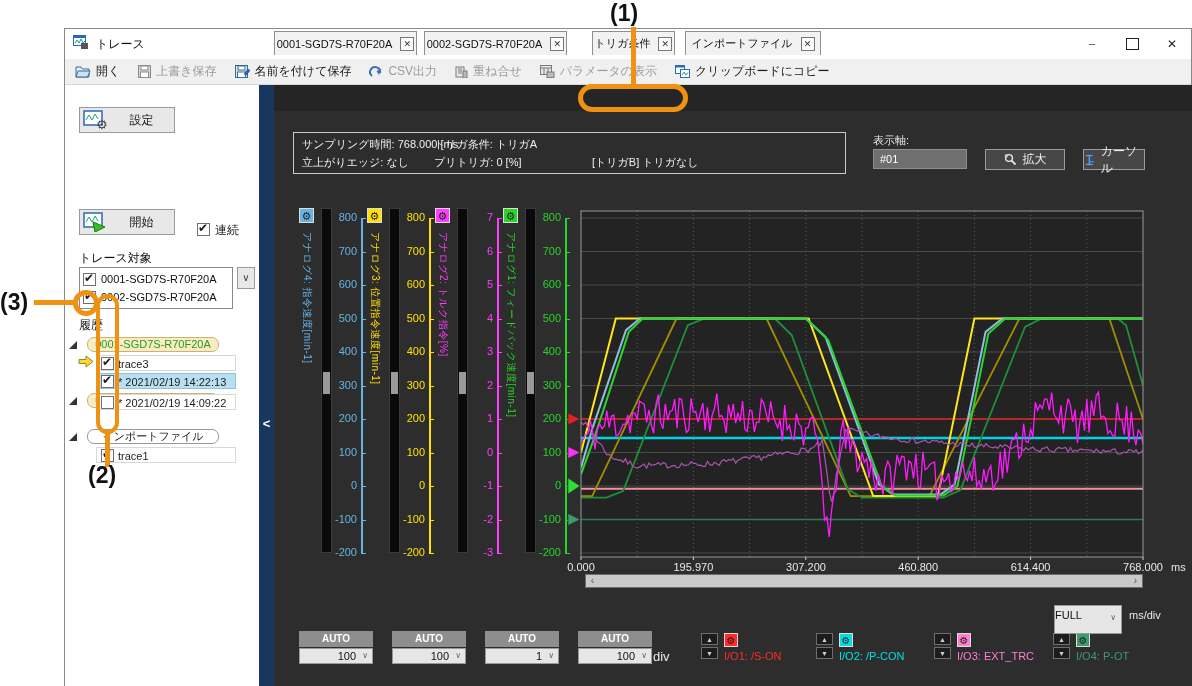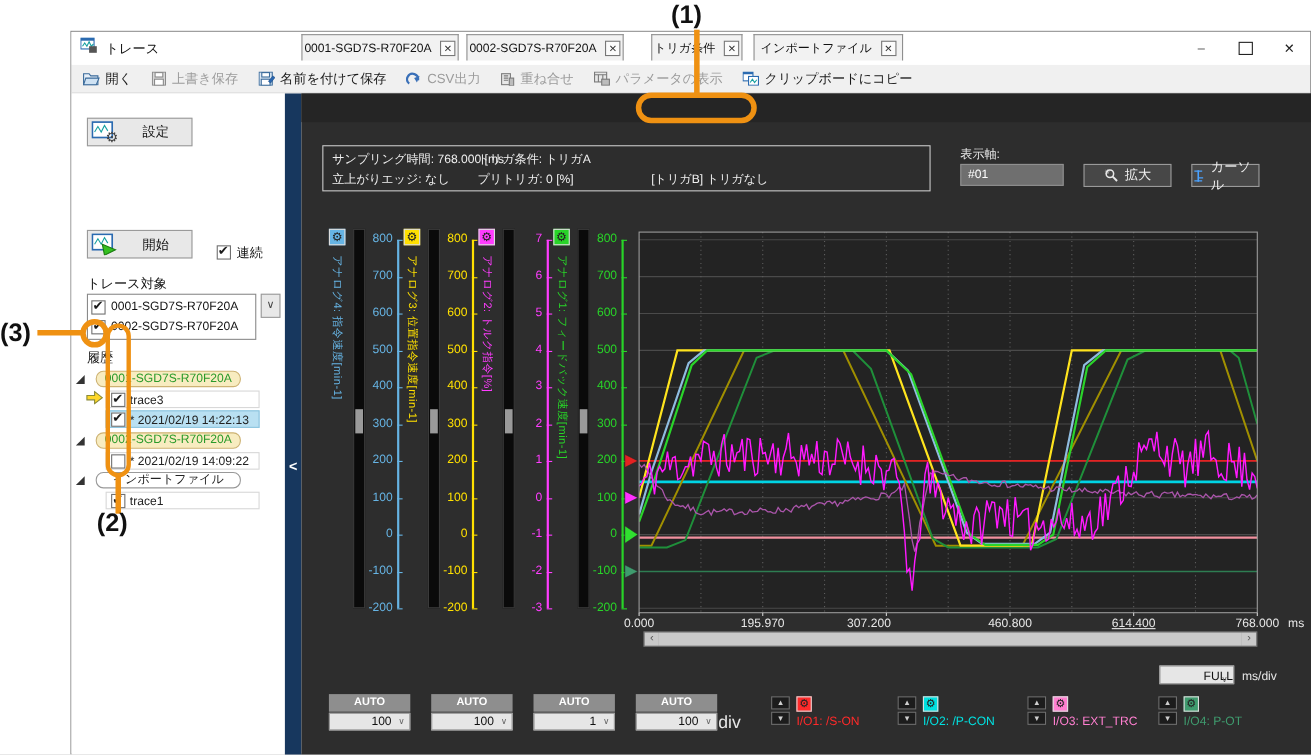--- a/index.html
+++ b/index.html
@@ -78,30 +78,30 @@
 
   .hscroll { position:absolute; left:520px; top:545px; width:558px; height:14px; background:#5a5a5a; border:1px solid #6e6e6e; }
   .hthumb { position:absolute; left:13px; top:0; right:13px; height:12px; background:#c9c9c9; }
   .hch { position:absolute; top:0; width:13px; height:12px; background:#c9c9c9; color:#555; font-size:10px; text-align:center; line-height:12px; }
 
   
   .autogrp { position:absolute; width:74px; height:34px; top:602px; }
   .autobtn { position:absolute; left:0; top:0; width:74px; height:16px; background:#8e8e8e; color:#fff; font-size:10px; font-weight:bold; text-align:center; line-height:15px; }
   .autocombo { position:absolute; left:0; top:17px; width:74px; height:16px; background:#e6e6e6; border:1px solid #999; color:#111; font-size:11px; text-align:right; line-height:14px; padding-right:16px; }
   .autocombo::after { content:"∨"; position:absolute; right:4px; top:0; font-size:8px; color:#666; }
-  .divlabel { position:absolute; left:588px; top:620px; color:#e8e8e8; font-size:16px; }
+  .divlabel { position:absolute; left:588px; top:620px; color:#e8e8e8; font-size:13px; }
 
   .iogrp { position:absolute; top:602px; height:32px; }
   .udcol { position:absolute; left:0; top:2px; width:17px; }
   .udbtn { width:17px; height:12px; background:#1c1c1c; border:1px solid #6e6e6e; color:#cfcfcf; font-size:7px; text-align:center; line-height:11px; margin-bottom:2px; }
   .iogear { position:absolute; left:23px; top:2px; width:14px; height:14px; border:1px solid #dcdcdc; font-size:10px; line-height:13px; text-align:center; color:#222; }
   .iogear::after { content:"⚙"; }
   .iolabel { position:absolute; left:23px; top:19px; font-size:11px; white-space:nowrap; }
 
-  .fullcombo { position:absolute; left:989px; top:576px; width:68px; height:17px; background:#e6e6e6; border:1px solid #999; color:#111; font-size:11px; text-align:right; line-height:18px; }
+  .fullcombo { position:absolute; left:989px; top:576px; width:68px; height:29px; background:#e6e6e6; border:1px solid #999; color:#111; font-size:11px; text-align:left; line-height:18px; }
   .fullcombo::after { content:"∨"; position:absolute; right:5px; top:3px; font-size:8px; color:#666; }
   .msdiv { position:absolute; left:1064px; top:580px; color:#e8e8e8; font-size:11px; }
 
   
   .ann { position:absolute; z-index:50; pointer-events:none; }
   .ann-text { font-size:23px; font-weight:bold; color:#111; font-family:"Liberation Sans",sans-serif; }
 </style>
 </head>
 <body>
 
@@ -240,21 +240,21 @@
         <div class="trow" style="top:40px;">
           <div class="itemrow sel" style="top:0;">
             <span class="cb checked"></span>
             <span>* 2021/02/19 14:22:13</span>
           </div>
         </div>
         <div class="trow" style="top:60px;">
           <span class="expander"></span>
           <span class="pill">0002-SGD7S-R70F20A</span>
         </div>
-        <div class="trow" style="top:78px;">
+        <div class="trow" style="top:61px;">
           <div class="itemrow" style="top:0;">
             <span class="cb"></span>
             <span>* 2021/02/19 14:09:22</span>
           </div>
         </div>
         <div class="trow" style="top:96px;">
           <span class="expander"></span>
           <span class="pill plain">インポートファイル</span>
         </div>
         <div class="trow" style="top:114px;">
@@ -492,23 +492,23 @@
           <line x1="130.4" x2="130.4" y1="349" y2="352" stroke="#cfcfcf"></line>
           <line x1="242.8" x2="242.8" y1="349" y2="352" stroke="#cfcfcf"></line>
           <line x1="355.2" x2="355.2" y1="349" y2="352" stroke="#cfcfcf"></line>
           <line x1="467.6" x2="467.6" y1="349" y2="352" stroke="#cfcfcf"></line>
           <line x1="580" x2="580" y1="349" y2="352" stroke="#cfcfcf"></line>
         </svg>
     </div>
     <div id="xlabels">
         <div class="xlabel" style="left: 516px;">0.000</div>
         <div class="xlabel" style="left: 628.4px;">195.970</div>
-        <div class="xlabel" style="left: 725px;">307.200</div>
+        <div class="xlabel" style="left: 741px;">307.200</div>
         <div class="xlabel" style="left: 853.2px;">460.800</div>
-        <div class="xlabel" style="left: 965.6px; text-decoration: underline;">614.400</div>
+        <div class="xlabel" style="left: 965.6px;">614.400</div>
         <div class="xlabel" style="left: 1078px;">768.000</div>
         <div class="xunit" style="left: 1106px;">ms</div>
       </div>
 
     <div class="hscroll">
       <div class="hch" style="left:0;">‹</div>
       <div class="hthumb"></div>
       <div class="hch" style="right:0;">›</div>
     </div>
 

